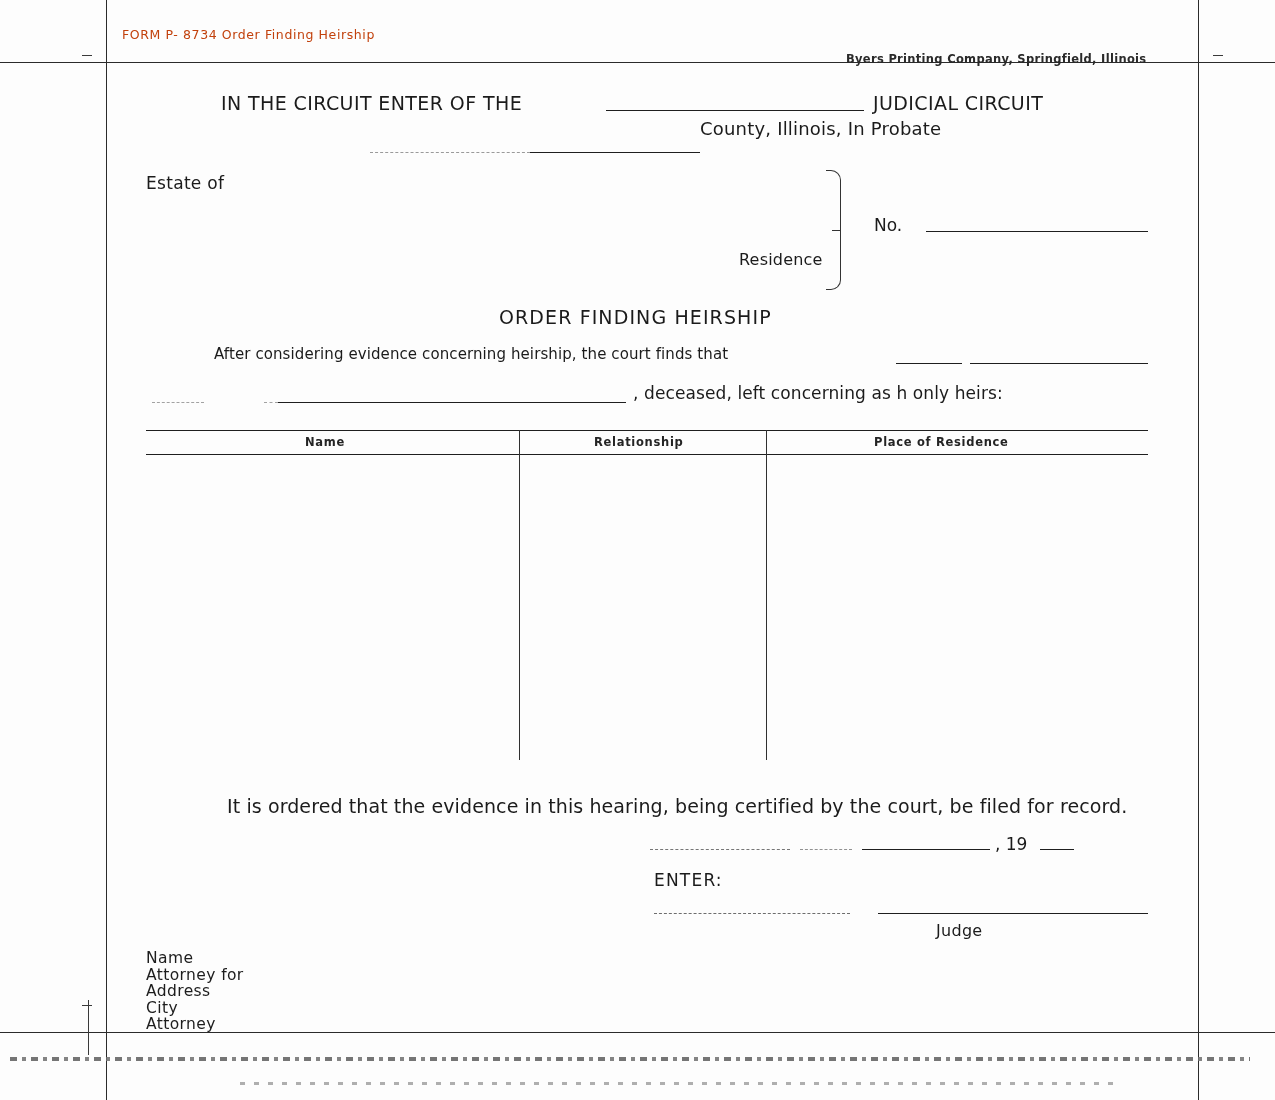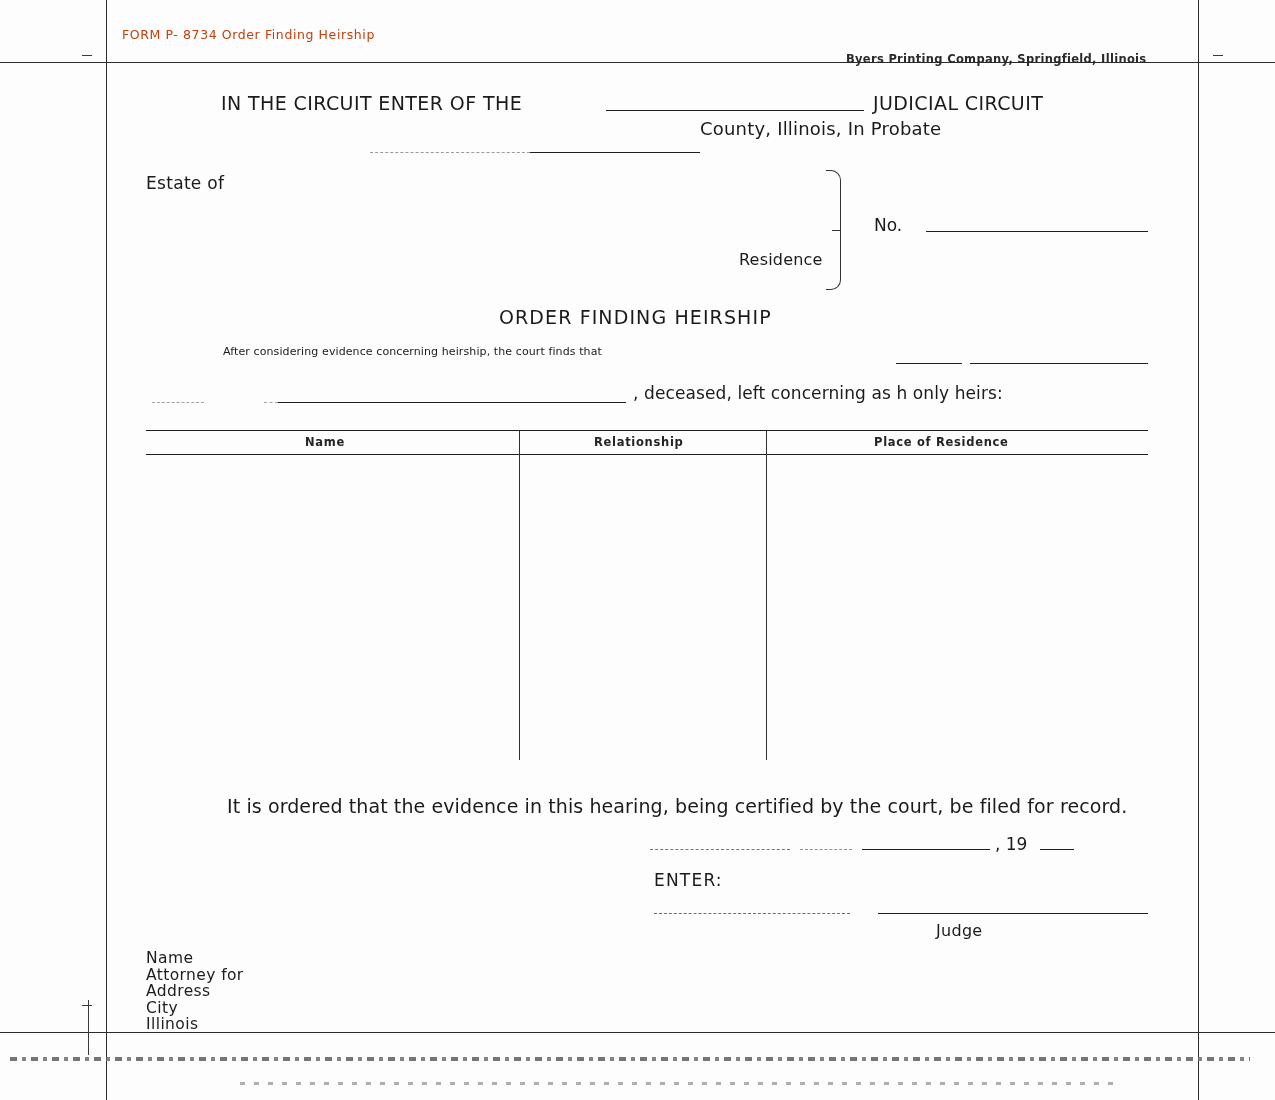--- a/index.html
+++ b/index.html
@@ -112,21 +112,21 @@
   .estate { left: 146px; top: 173px; font-size: 17px; letter-spacing: .3px; }
   .no { left: 874px; top: 215px; font-size: 17px; }
   .deceased { left: 739px; top: 250px; font-size: 16px; letter-spacing: .2px; }
 
   .title {
     left: 491px; top: 306px;
     font-size: 19px;
     letter-spacing: 1.1px;
     margin-left: 8px;
   }
-  .after { left: 223px; top: 345px; font-size: 11px; letter-spacing: .1px; }
+  .after { left: 214px; top: 345px; font-size: 15px; letter-spacing: .1px; }
   .decline { left: 633px; top: 383px; font-size: 17px; letter-spacing: .1px; }
 
   .col-h {
     position: absolute;
     font-size: 11.5px;
     font-weight: bold;
     letter-spacing: .7px;
     color: #242424;
   }
 
@@ -226,16 +226,16 @@
   <div class="t enter">ENTER:</div>
   <div class="rule dashy" style="left:654px;top:913px;width:196px;opacity:.8;"></div>
   <div class="rule" style="left:878px;top:913px;width:270px;"></div>
   <div class="t judge">Judge</div>
 
   <div class="footblock">
     <div>Name</div>
     <div>Attorney for</div>
     <div>Address</div>
     <div>City</div>
-    <div>Illinois</div>
+    <div>Attorney</div>
   </div>
 
 </div>
 
 </body></html>

